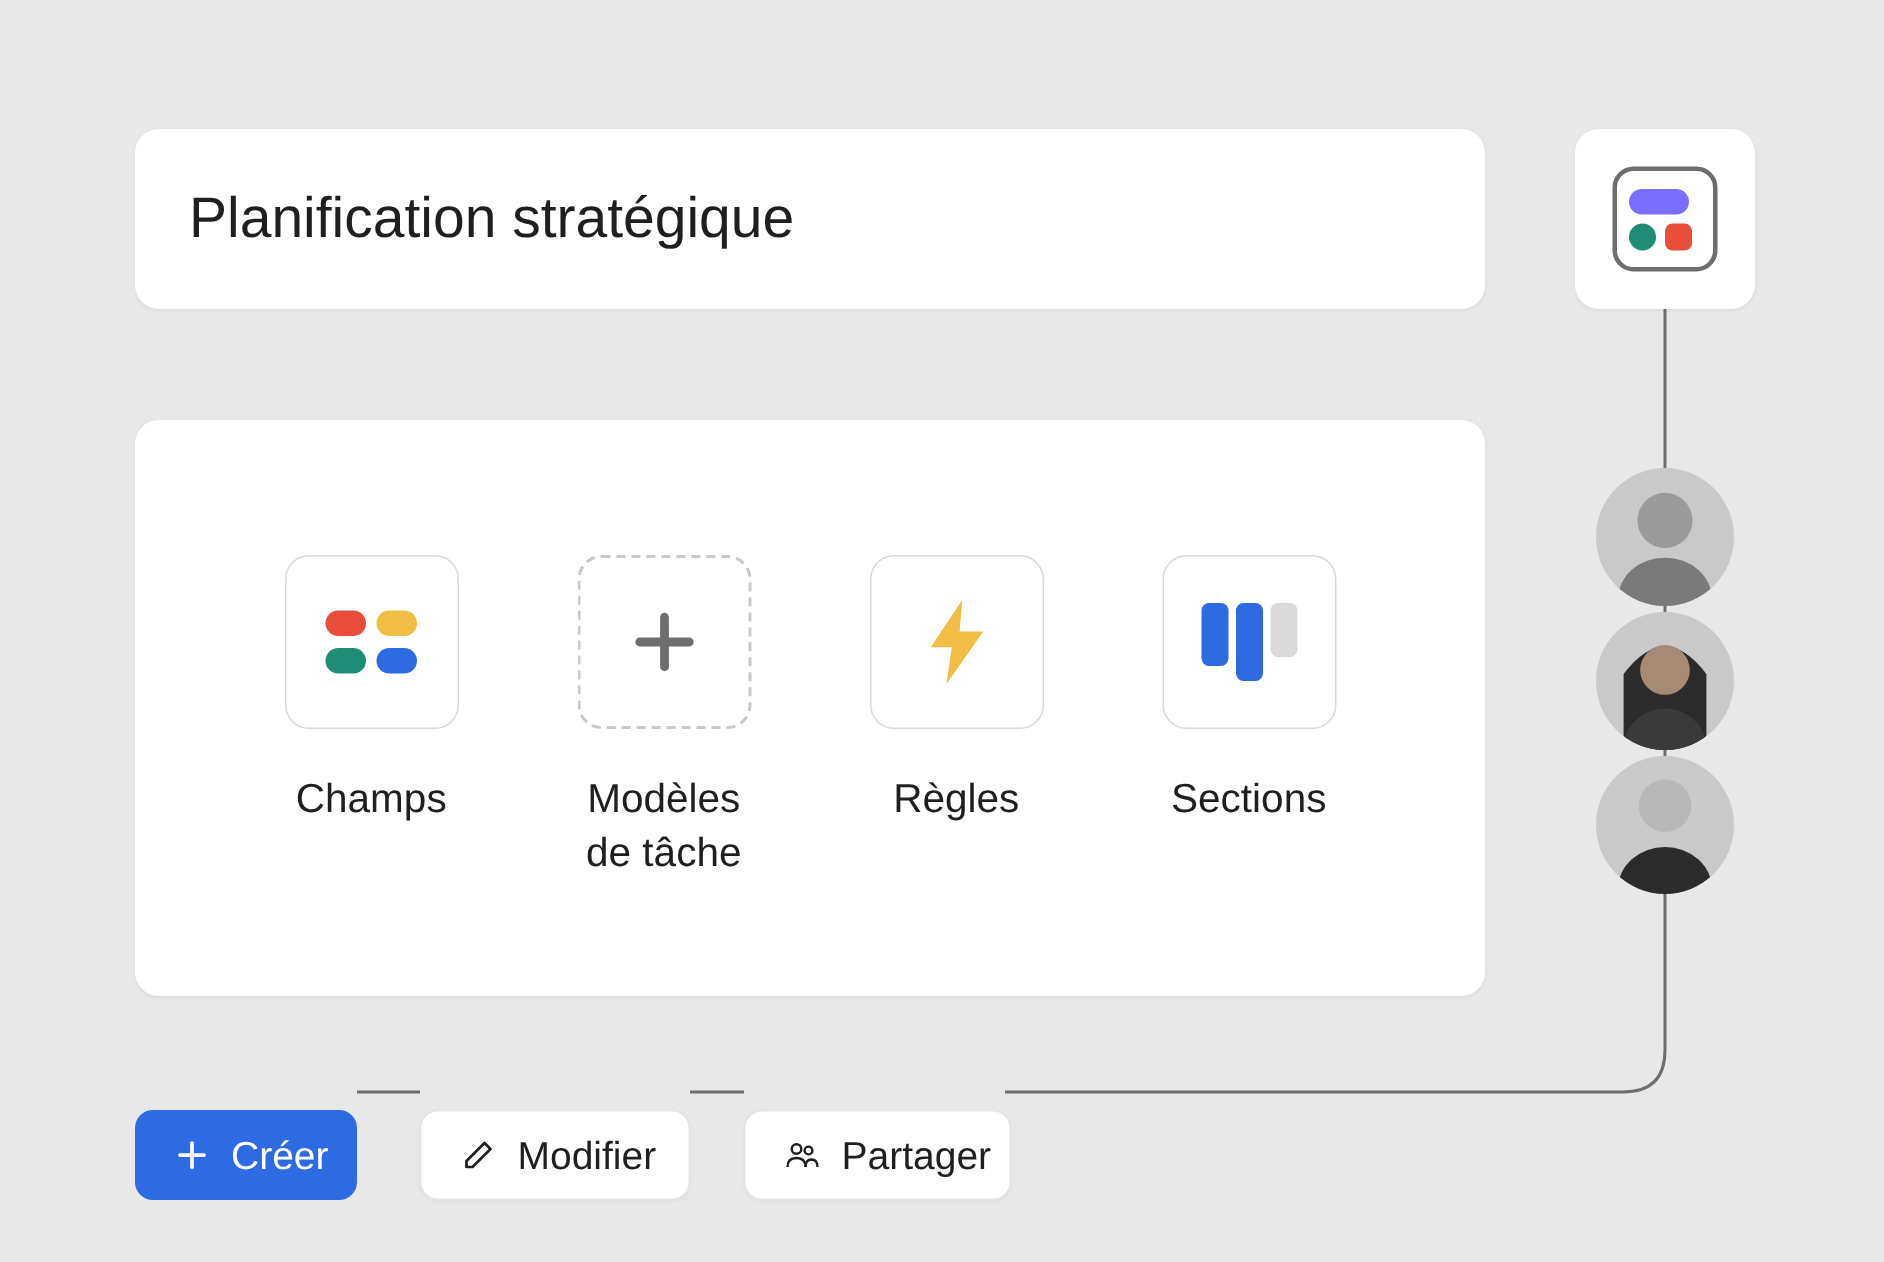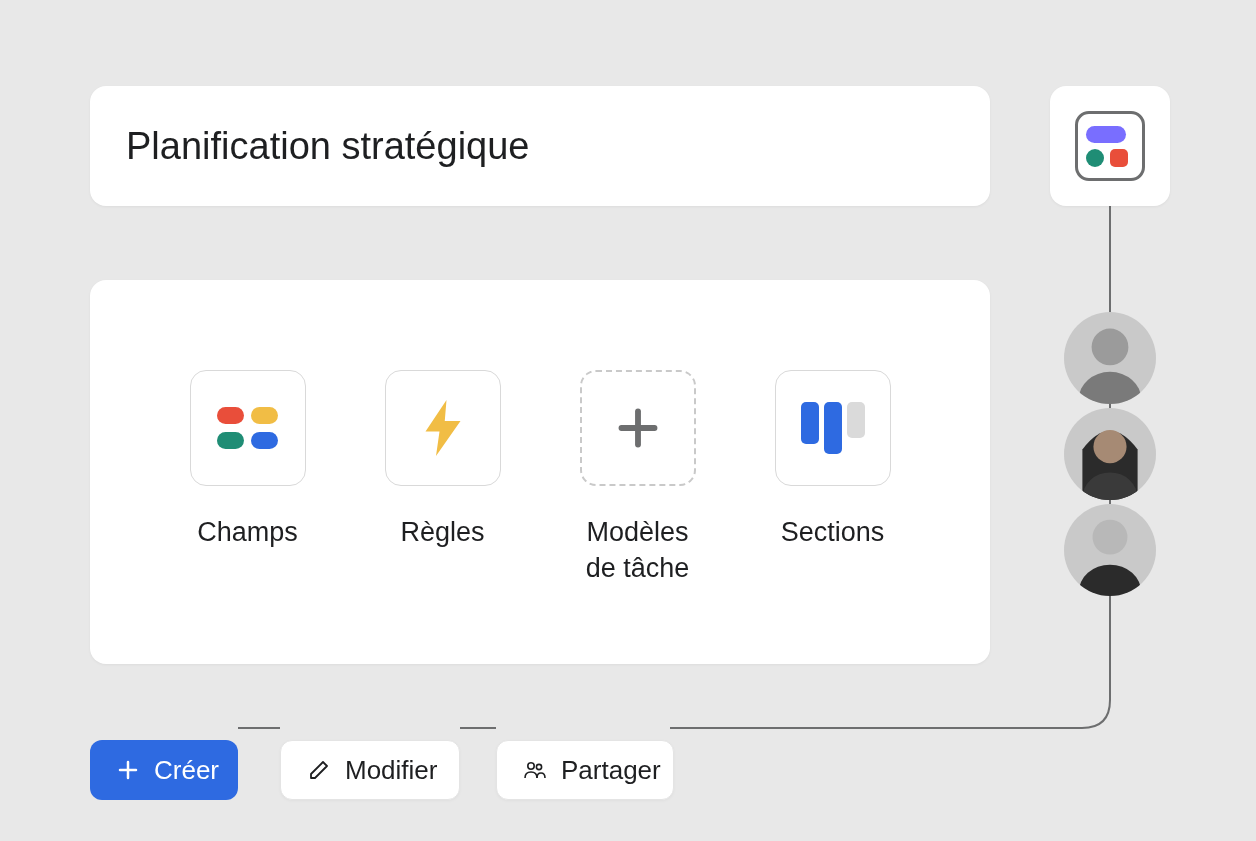--- a/index.html
+++ b/index.html
@@ -229,37 +229,37 @@
           <div class="champs-row">
               <div class="pill green"></div>
               <div class="pill blue"></div>
             </div>
         </div>
       </div>
       <div class="option-label">Champs</div>
     </div>
 
     <div class="option-item">
-      <div class="option-box">
-        <svg class="bolt" viewBox="0 0 24 32">
-          <polygon points="14,0 2,18 10,18 8,32 22,12 13,12" fill="#f1bd45"></polygon>
-        </svg>
-      </div>
-      <div class="option-label">Règles</div>
-    </div>
-
-    <div class="option-item">
       <div class="option-box dashed">
         <svg class="plus-icon" viewBox="0 0 24 24">
           <line x1="12" y1="3" x2="12" y2="21" stroke="#6d6e6f" stroke-width="3.2" stroke-linecap="round"></line>
           <line x1="3" y1="12" x2="21" y2="12" stroke="#6d6e6f" stroke-width="3.2" stroke-linecap="round"></line>
         </svg>
       </div>
       <div class="option-label" style="white-space:pre-line;">Modèles
 de tâche</div>
+    </div>
+
+    <div class="option-item">
+      <div class="option-box">
+        <svg class="bolt" viewBox="0 0 24 32">
+          <polygon points="14,0 2,18 10,18 8,32 22,12 13,12" fill="#f1bd45"></polygon>
+        </svg>
+      </div>
+      <div class="option-label">Règles</div>
     </div>
 
     <div class="option-item">
       <div class="option-box">
         <div class="sections-icon">
           <div class="sec-col a"></div>
           <div class="sec-col b"></div>
           <div class="sec-col c"></div>
         </div>
       </div>

